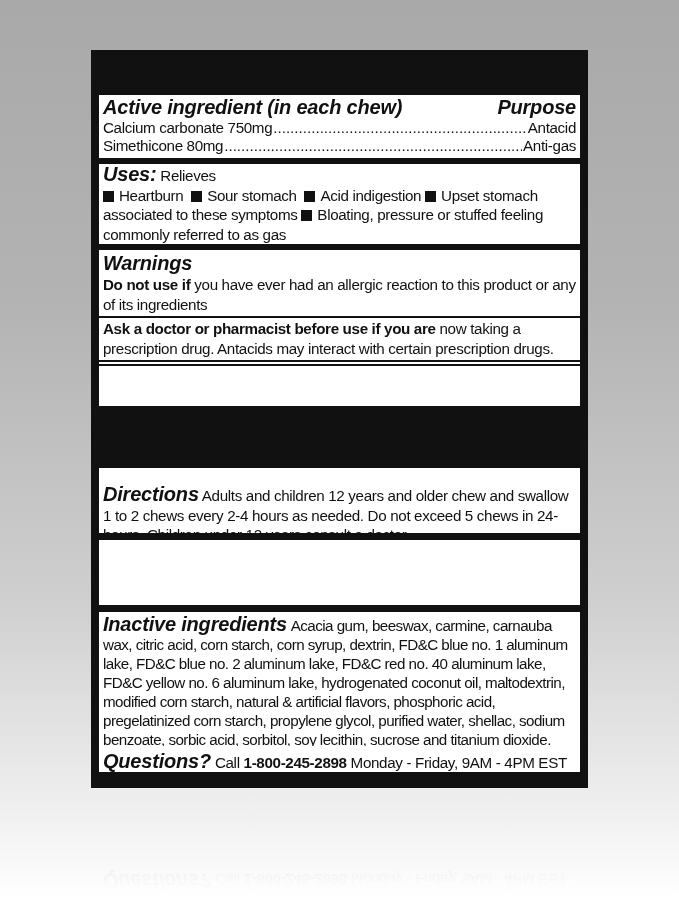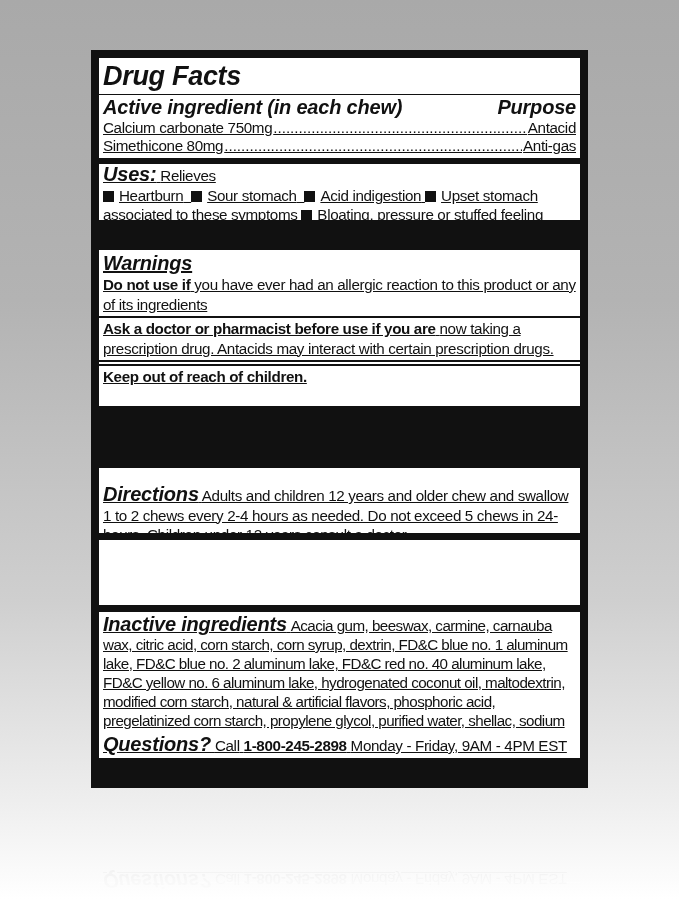--- a/index.html
+++ b/index.html
@@ -12,59 +12,56 @@
   .label {
     position: absolute; left: 91px; top: 50px; width: 497px; height: 738px;
     background: #111; box-sizing: border-box;
   }
   .section {
     position: absolute; left: 8px; right: 8px; background: #fff;
     box-sizing: border-box; padding: 0 4px 0 4px; overflow: hidden;
   }
   .h-big { font-weight: bold; font-style: italic; font-size: 27px; letter-spacing: -0.3px; }
   .h-mid { font-weight: bold; font-style: italic; font-size: 20px; letter-spacing: -0.2px; }
-  .txt { font-size: 15.2px; line-height: 19.5px; letter-spacing: -0.35px; text-decoration: underline; }
+  .txt { font-size: 15.2px; line-height: 19.5px; letter-spacing: -0.35px; }
   .b { font-weight: bold; }
   .row { display: flex; justify-content: space-between; align-items: flex-end; }
   .dots { flex: 1; overflow: hidden; white-space: nowrap; margin: 0 1px; letter-spacing: 0px; }
   .rule { height: 2px; background: #111; margin: 2px -4px 1px -4px; }
   .bullet { display: inline-block; width: 11px; height: 11px; background: #111; margin-right: 5px; vertical-align: -1px; }
   .reflection {
     position: absolute; left: 99px; top: 793px; width: 481px; height: 100px;
     overflow: hidden; opacity: 0.18; transform: scaleY(-1); color: #333;
     -webkit-mask-image: linear-gradient(to top, rgba(0,0,0,1), rgba(0,0,0,0));
   }
 </style>
 </head>
 <body>
 
 <div class="label">
 
-  <div class="section" style="top:8px;height:36px;">
-    <span class="h-big" style="line-height:36px;">Drug Facts</span>
-  </div>
 
   <div class="section" style="top:45px;height:63px;padding-top:0;">
     <div class="row" style="line-height:24px;">
       <span class="h-mid">Active ingredient (in each chew)</span>
       <span class="h-mid">Purpose</span>
     </div>
     <div class="row txt" style="line-height:18px;">
       <span>Calcium carbonate 750mg</span>
       <span class="dots">......................................................................................................................................................</span>
       <span>Antacid</span>
     </div>
     <div class="row txt" style="line-height:18px;">
       <span>Simethicone 80mg</span>
       <span class="dots">......................................................................................................................................................</span>
       <span>Anti-gas</span>
     </div>
   </div>
 
-  <div class="section txt" style="top:114px;height:56px;padding-top:1px;">
+  <div class="section txt" style="top:114px;height:80px;padding-top:1px;">
     <div>
       <span class="h-mid">Uses:</span>
       <span>Relieves</span>
     </div>
     <div>
       <span class="bullet"></span><span>Heartburn</span>&nbsp;
       <span class="bullet"></span><span>Sour stomach</span>&nbsp;
       <span class="bullet"></span><span>Acid indigestion</span>
       <span class="bullet"></span><span>Upset stomach associated to these symptoms</span>
       <span class="bullet"></span><span>Bloating, pressure or stuffed feeling commonly referred to as gas</span>
@@ -77,37 +74,36 @@
       <span class="b">Do not use if</span>
       <span>you have ever had an allergic reaction to this product or any of its ingredients</span>
     </div>
     <div class="rule"></div>
     <div>
       <span class="b">Ask a doctor or pharmacist before use if you are</span>
       <span>now taking a prescription drug. Antacids may interact with certain prescription drugs.</span>
     </div>
     <div class="rule"></div>
     <div class="rule"></div>
-    <div class="b">Keep out of reach of children.</div>
   </div>
 
   <div class="section txt" style="top:418px;height:65px;padding-top:17px;">
     <span class="h-mid">Directions</span>
     <span>Adults and children 12 years and older chew and swallow 1 to 2 chews every 2-4 hours as needed. Do not exceed 5 chews in 24-hours.  Children under 12 years consult a doctor.</span>
   </div>
 
   <div class="section txt" style="top:490px;height:65px;padding-top:1px;">
   </div>
 
   <div class="section txt" style="top:562px;height:137px;padding-top:3px;line-height:19px;">
     <span class="h-mid">Inactive ingredients</span>
     <span style="letter-spacing:-0.55px;">Acacia gum, beeswax, carmine, carnauba wax, citric acid, corn starch, corn syrup, dextrin, FD&amp;C blue no. 1 aluminum lake, FD&amp;C blue no. 2 aluminum lake, FD&amp;C red no. 40 aluminum lake, FD&amp;C yellow no. 6 aluminum lake, hydrogenated coconut oil, maltodextrin, modified corn starch, natural &amp; artificial flavors, phosphoric acid, pregelatinized corn starch, propylene glycol, purified water, shellac, sodium benzoate, sorbic acid, sorbitol, soy lecithin, sucrose and titanium dioxide.</span>
   </div>
 
-  <div class="section txt" style="top:682px;height:26px;line-height:25px;white-space:nowrap;">
+  <div class="section txt" style="top:696px;height:26px;line-height:31px;white-space:nowrap;">
     <span class="h-mid">Questions?</span>
     <span>Call</span>
     <span class="b">1-800-245-2898</span>
     <span>Monday - Friday, 9AM - 4PM EST</span>
   </div>
 </div>
 
 <div class="reflection txt">
   <div style="background:#fff;height:25px;line-height:25px;padding:0 4px;white-space:nowrap;">
     <span class="h-mid">Questions?</span>

